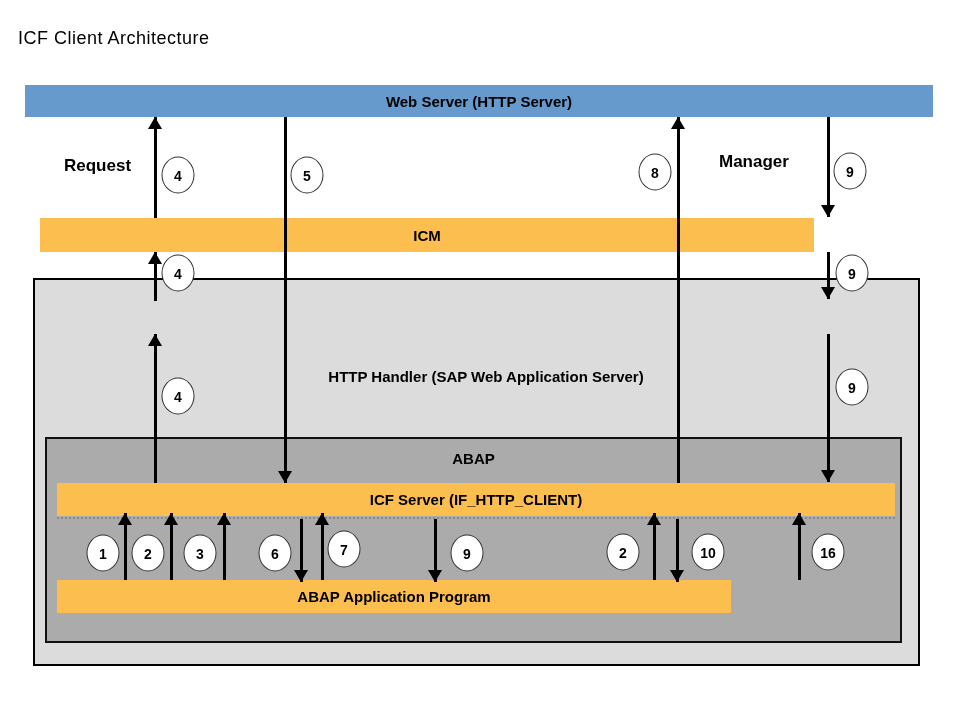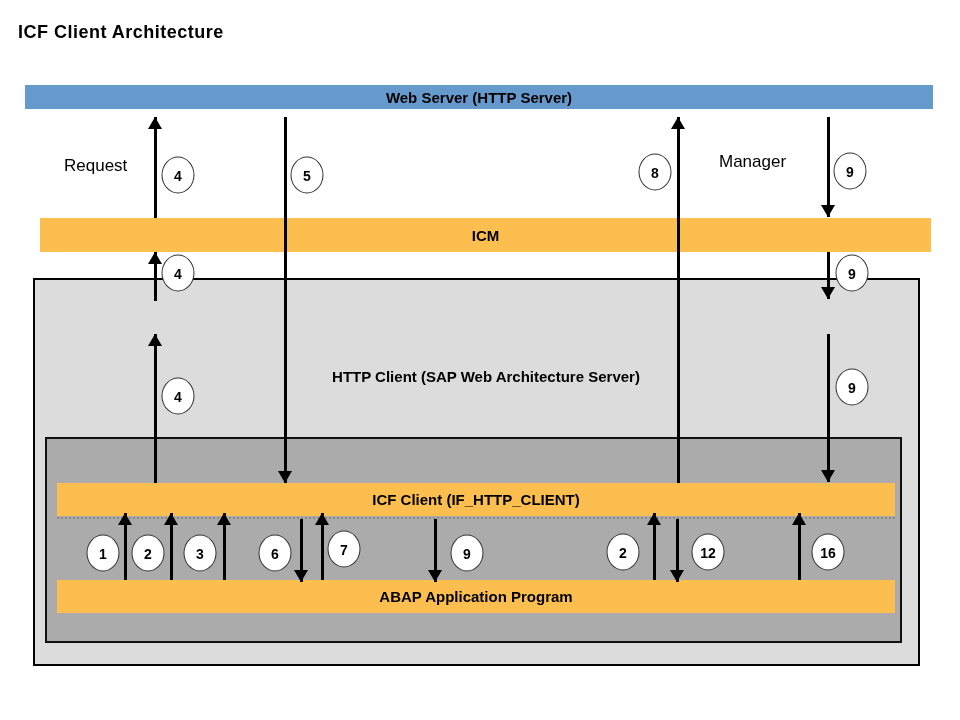--- a/index.html
+++ b/index.html
@@ -2,43 +2,43 @@
 <html style="--blue: #6699CC; --orange: #FCBE4E; --outer_gray: #DCDCDC; --inner_gray: #ABABAB;"><head>
 <meta charset="utf-8">
 <style>
   html,body { margin:0; padding:0; background:#fff; }
   .canvas {
     position:relative; width:960px; height:720px; background:#ffffff;
     font-family:"Liberation Sans", sans-serif; color:#000; overflow:hidden;
   }
   * { box-sizing:border-box; }
 
-  .title { position:absolute; left:18px; top:22px; font-size:18px; font-weight:bold; letter-spacing:0.5px; }
+  .title { position:absolute; left:18px; top:28px; font-size:18px; font-weight:normal; letter-spacing:0.5px; }
 
   .outer-box { position:absolute; left:33px; top:278px; width:887px; height:388px;
                background:var(--outer_gray); border:2px solid #000; z-index:0; }
   .abap-box  { position:absolute; left:45px; top:437px; width:857px; height:206px;
                background:var(--inner_gray); border:2px solid #111; z-index:1; }
 
   .bar { position:absolute; display:flex; align-items:center; justify-content:center;
          font-weight:bold; font-size:15px; z-index:2; }
-  .web-server   { left:25px; top:85px;  width:908px; height:24px; background:var(--blue); }
-  .icm          { left:40px; top:218px; width:891px; height:34px; background:var(--orange); }
+  .web-server   { left:25px; top:85px;  width:908px; height:32px; background:var(--blue); }
+  .icm          { left:40px; top:218px; width:774px; height:34px; background:var(--orange); }
   .task-handler { left:42px; top:300px; width:872px; height:33px; background:var(--blue); }
   .icf-manager  { left:57px; top:483px; width:838px; height:33px; background:var(--orange); }
-  .abap-app     { left:57px; top:580px; width:838px; height:33px; background:var(--orange); }
+  .abap-app     { left:57px; top:580px; width:674px; height:33px; background:var(--orange); }
   .dotted-divider { position:absolute; left:57px; top:517px; width:838px; height:0;
                     border-top:2px dotted #8a8a8a; z-index:2; }
 
   .abap-label { position:absolute; left:45px; top:450px; width:857px; text-align:center;
                 font-weight:bold; font-size:15px; z-index:2; }
   .http-client { position:absolute; left:320px; top:366px; width:332px; text-align:center;
                  font-weight:bold; font-size:15px; line-height:21px; z-index:2; }
 
-  .flow-label { position:absolute; font-size:17px; font-weight:normal; z-index:3; }
+  .flow-label { position:absolute; font-size:17px; font-weight:bold; z-index:3; }
   .request  { left:64px;  top:156px; }
   .response { left:719px; top:152px; }
 
   .arrow { position:absolute; width:3px; background:#000; z-index:4; }
   .arrow.up::before {
     content:""; position:absolute; top:0; left:1.5px; transform:translateX(-50%);
     width:0; height:0; border-left:7px solid transparent; border-right:7px solid transparent;
     border-bottom:12px solid #000;
   }
   .arrow.down::after {
@@ -67,25 +67,26 @@
   </div>
 
   <div class="flow-label request">Request</div>
   <div class="flow-label response">Manager</div>
 
   <div class="bar icm">
     <span>ICM</span>
   </div>
 
 
-  <div class="http-client">HTTP Client (SAP Web Architecture Server)</div>
+  <div class="http-client">HTTP Handler (SAP Web Application Server)</div>
 
+  <div class="abap-label">ABAP</div>
 
   <div class="bar icf-manager">
-    <span>ICF Client (IF_HTTP_CLIENT)</span>
+    <span>ICF Server (IF_HTTP_CLIENT)</span>
   </div>
   <div class="dotted-divider"></div>
 
   <div class="bar abap-app">
     <span>ABAP Application Program</span>
   </div>
 
   <div>
       <div class="arrow up" style="left: 153.5px; top: 117px; height: 101px;"></div>
       <div class="arrow up" style="left: 153.5px; top: 252px; height: 49px;"></div>
@@ -114,17 +115,17 @@
       <div class="badge" style="left: 852px; top: 273px;">9</div>
       <div class="badge" style="left: 178px; top: 396px;">4</div>
       <div class="badge" style="left: 852px; top: 387px;">9</div>
       <div class="badge" style="left: 103px; top: 553px;">1</div>
       <div class="badge" style="left: 148px; top: 553px;">2</div>
       <div class="badge" style="left: 200px; top: 553px;">3</div>
       <div class="badge" style="left: 275px; top: 553px;">6</div>
       <div class="badge" style="left: 344px; top: 549px;">7</div>
       <div class="badge" style="left: 467px; top: 553px;">9</div>
       <div class="badge" style="left: 623px; top: 552px;">2</div>
-      <div class="badge" style="left: 708px; top: 552px;">12</div>
+      <div class="badge" style="left: 708px; top: 552px;">10</div>
       <div class="badge" style="left: 828px; top: 552px;">16</div>
     </div>
 
 </div>
 
 </body></html>

